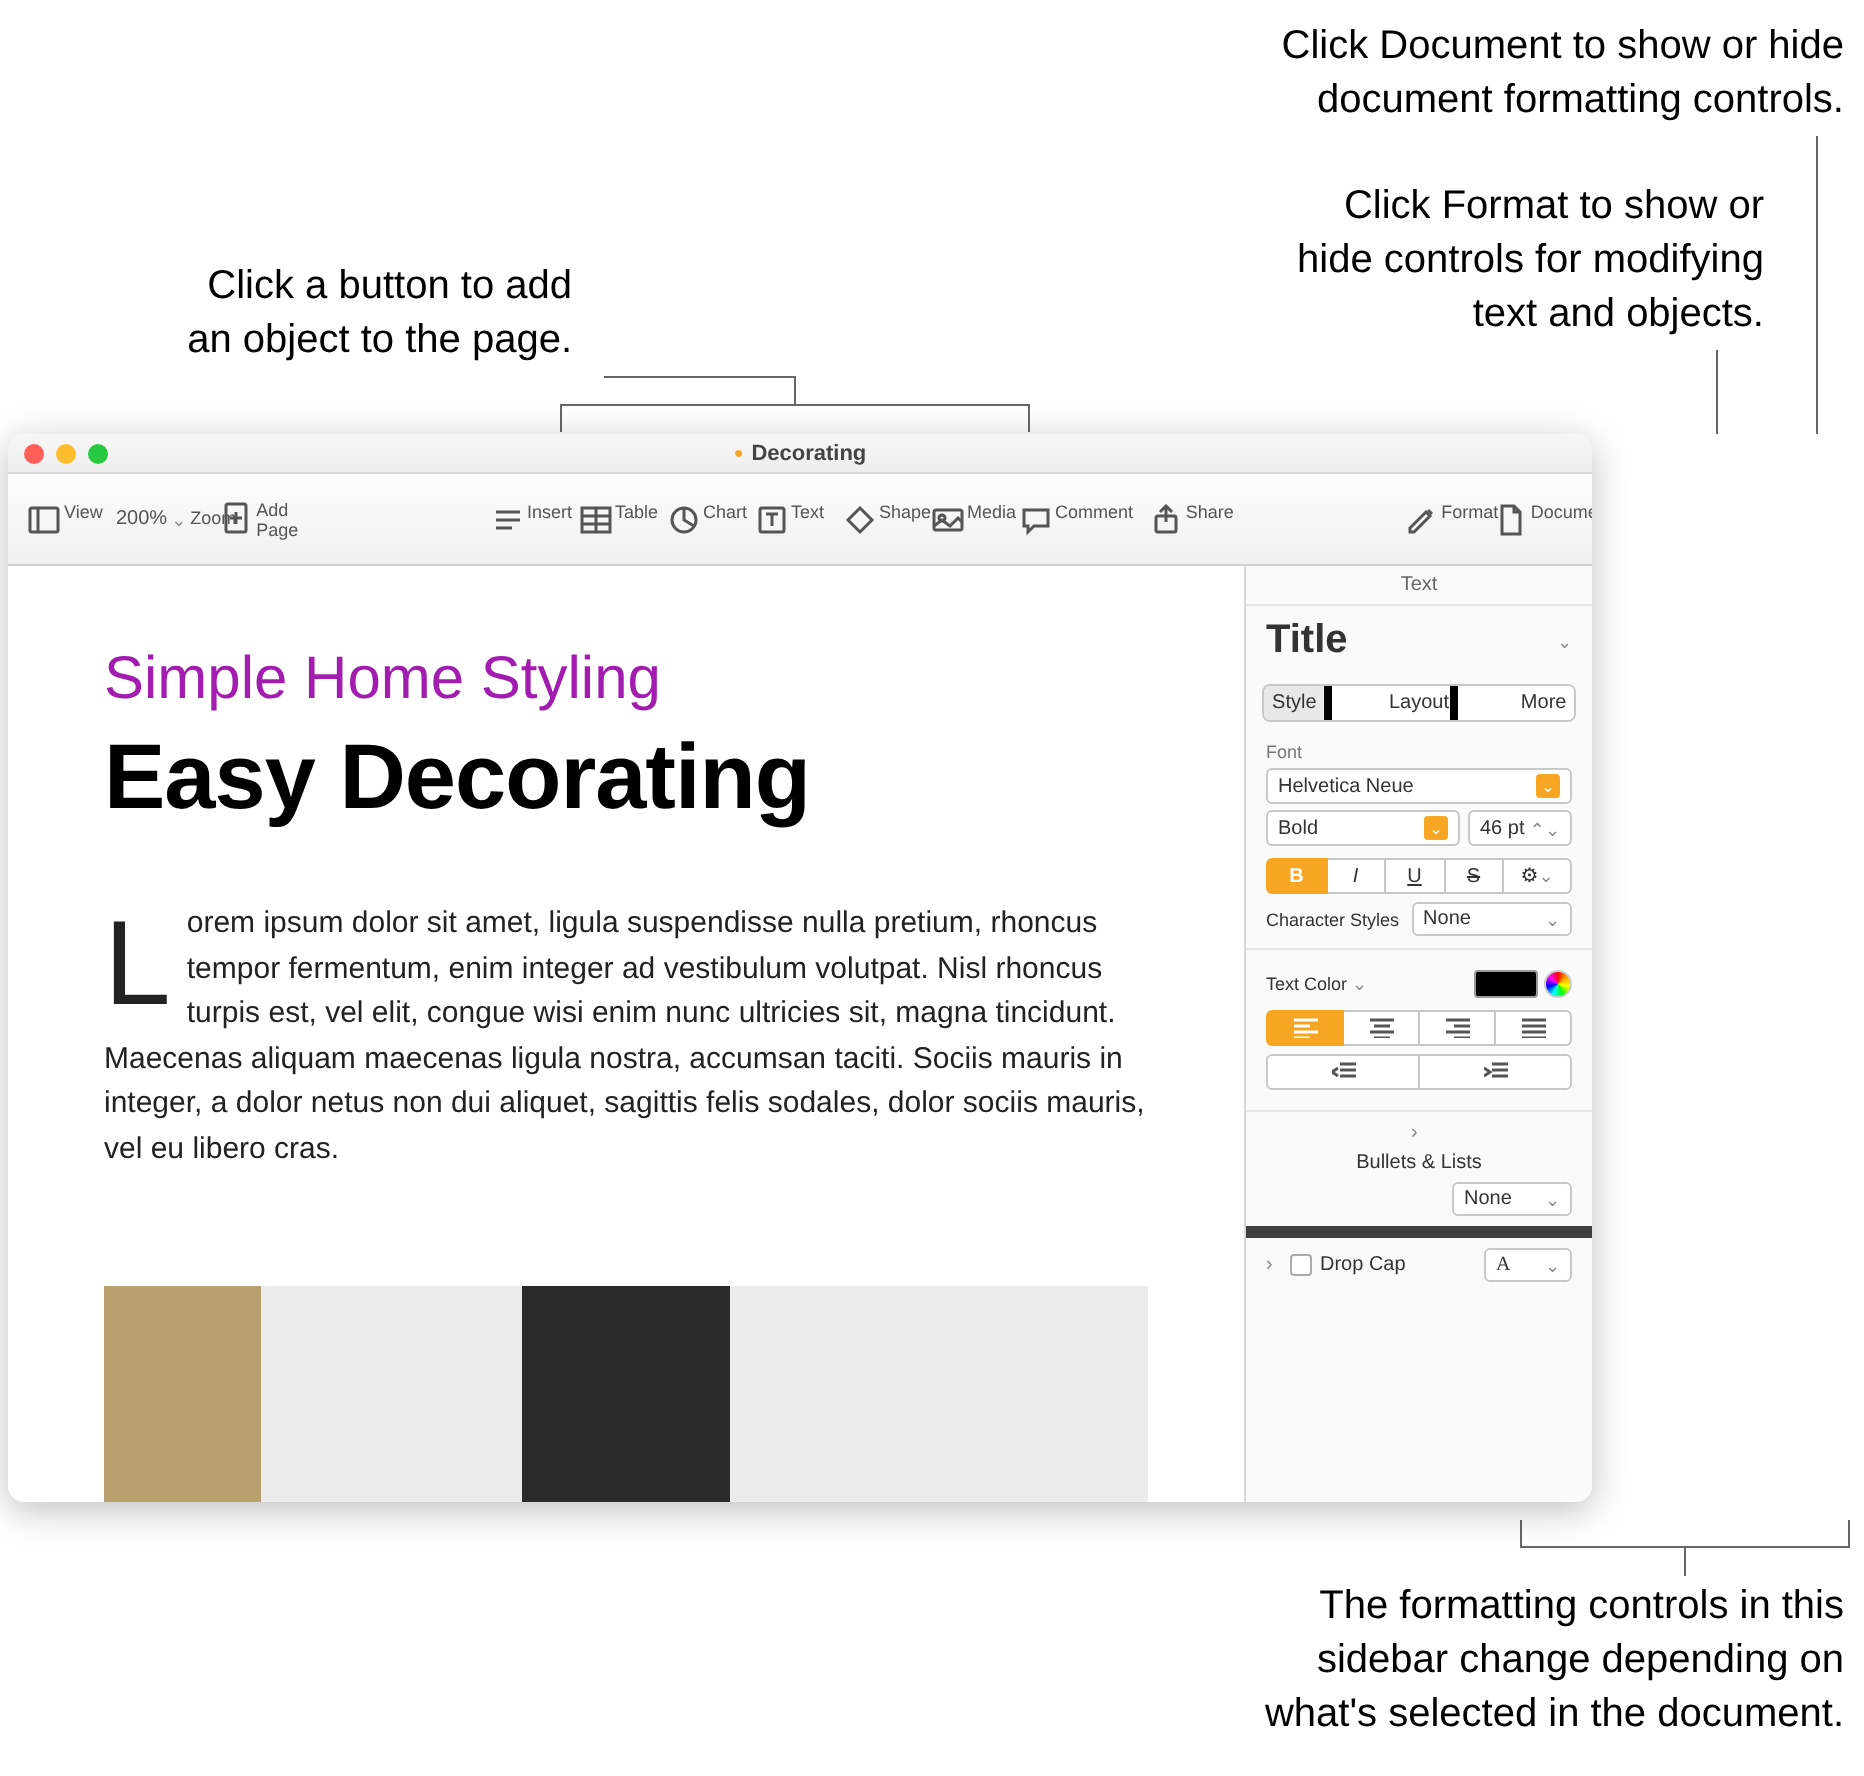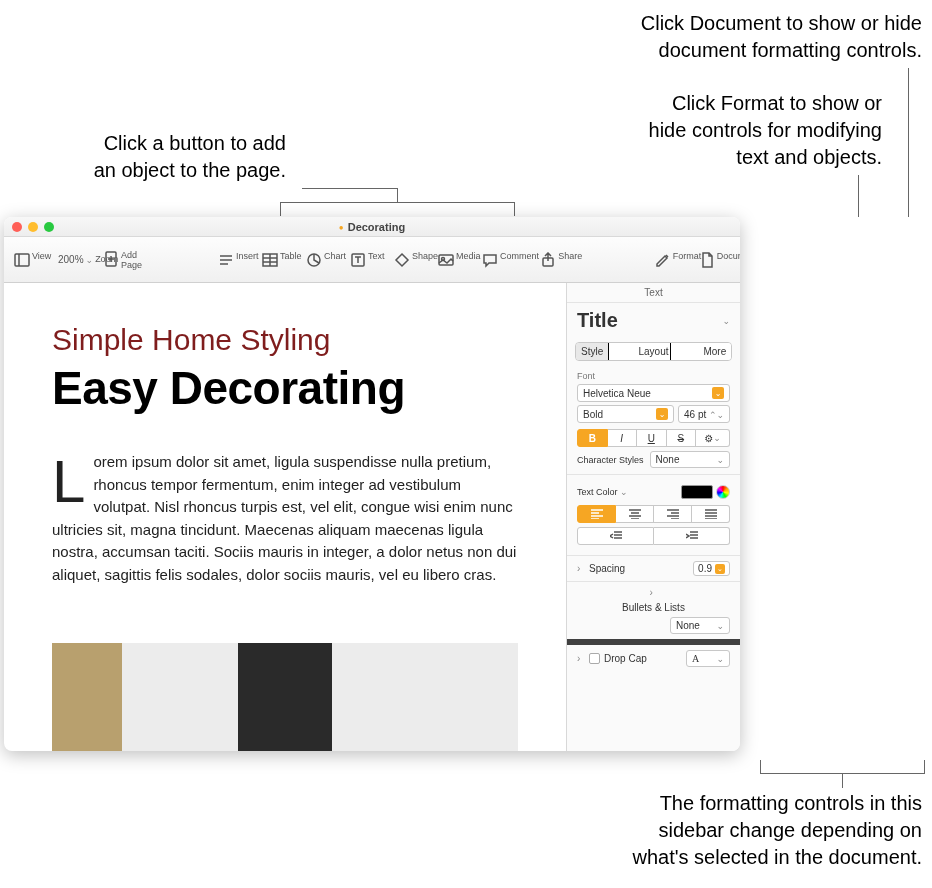--- a/index.html
+++ b/index.html
@@ -16,21 +16,21 @@
     position: absolute;
     font-size: 20px;
     line-height: 1.35;
     text-align: right;
     color: #000;
   }
   .window {
     position: absolute;
     left: 4px;
     top: 217px;
-    width: 736px;
+    width: 792px;
     height: 534px;
     background: #fff;
     border-radius: 8px;
     box-shadow: 0 4px 18px rgba(0,0,0,0.25);
     overflow: hidden;
     display: flex;
     flex-direction: column;
   }
   .titlebar {
     height: 20px;
@@ -73,21 +73,21 @@
     width:18px; height:18px; display:flex; align-items:center; justify-content:center;
     color:#555;
   }
   .tb-icon svg{width:16px;height:16px;stroke:#555;fill:none;stroke-width:1.5;}
   .zoom-group{display:flex;align-items:center;gap:2px;}
   .spacer{flex:1;}
   .body-row{display:flex;flex:1;overflow:hidden;}
   .page{
     flex:1; padding: 40px 48px 0 48px; overflow:hidden; position:relative;
   }
-  .subtitle{font-size:30px; font-weight:400; color:#7f1d1d; margin-bottom:4px;}
+  .subtitle{font-size:30px; font-weight:400; color:#a21caf; margin-bottom:4px;}
   .headline{font-size:46px; font-weight:800; letter-spacing:-0.5px; margin-bottom:36px;}
   .para{font-size:15px; line-height:1.5; color:#222;}
   .dropcap{
     float:left; font-size:60px; line-height:0.9; font-weight:400; padding-right:8px; padding-top:4px;
   }
   .photo{
     position:absolute; left:48px; right:48px; bottom:0; height:108px;
     background:linear-gradient(90deg,#b8a06e 0 15%,#ececec 15% 40%,#2a2a2a 40% 60%,#ececec 60% 100%);
   }
   .sidebar{
@@ -101,21 +101,21 @@
   .sb-title-row{
     display:flex; align-items:center; justify-content:space-between;
     padding:6px 10px 4px 10px;
   }
   .sb-title{font-size:20px; font-weight:800;}
   .seg{
     display:flex; margin:6px 8px; border:1px solid #c8c8c8; border-radius:4px; overflow:hidden;
     font-size:10px;
   }
   .seg div{flex:1; text-align:center; padding:3px 0; background:#fff;}
-  .seg div+div{border-left:1px solid #000000;padding-left:28px;}
+  .seg div+div{border-left:4px solid #000000;padding-left:28px;}
   .seg .active{background:#e8e8e8;}
   .sb-section{padding:4px 10px 6px 10px;}
   .sb-label{font-size:9px; color:#777; margin-bottom:3px;}
   .dropdown{
     display:flex; align-items:flex-end; justify-content:space-between;
     background:#fff; border:1px solid #c8c8c8; border-radius:3px;
     padding:2px 5px; font-size:10px; margin-bottom:3px;
   }
   .dropdown .arrow{
     width:12px;height:12px;background:#f6a623;border-radius:2px;
@@ -443,27 +443,20 @@
               <svg viewBox="0 0 12 10">
                 <line x1="4" y1="1" x2="12" y2="1"></line>
                 <line x1="4" y1="4" x2="12" y2="4"></line>
                 <line x1="4" y1="7" x2="12" y2="7"></line>
                 <polyline points="0,3 3,5 0,7" fill="none"></polyline>
               </svg>
             </div>
         </div>
       </div>
 
-      <div class="disclosure" style="border-top:1px solid #e4e4e4;">
-        <span>Spacing</span>
-        <div class="spacing-field">
-          <span>0.9</span>
-          <span class="arrow">⌄</span>
-        </div>
-      </div>
       <div class="disclosure" style="border-top:1px solid #e4e4e4;flex-direction:column;">
         <span>Bullets &amp; Lists</span>
         <div class="dropdown" style="margin-left:auto;margin-bottom:0;width:60px;">
           <span>None</span>
           <span class="chev">⌄</span>
         </div>
       </div>
       <div class="disclosure" style="border-top:6px solid #404040;">
         <div class="checkbox"></div>
         <span>Drop Cap</span>

